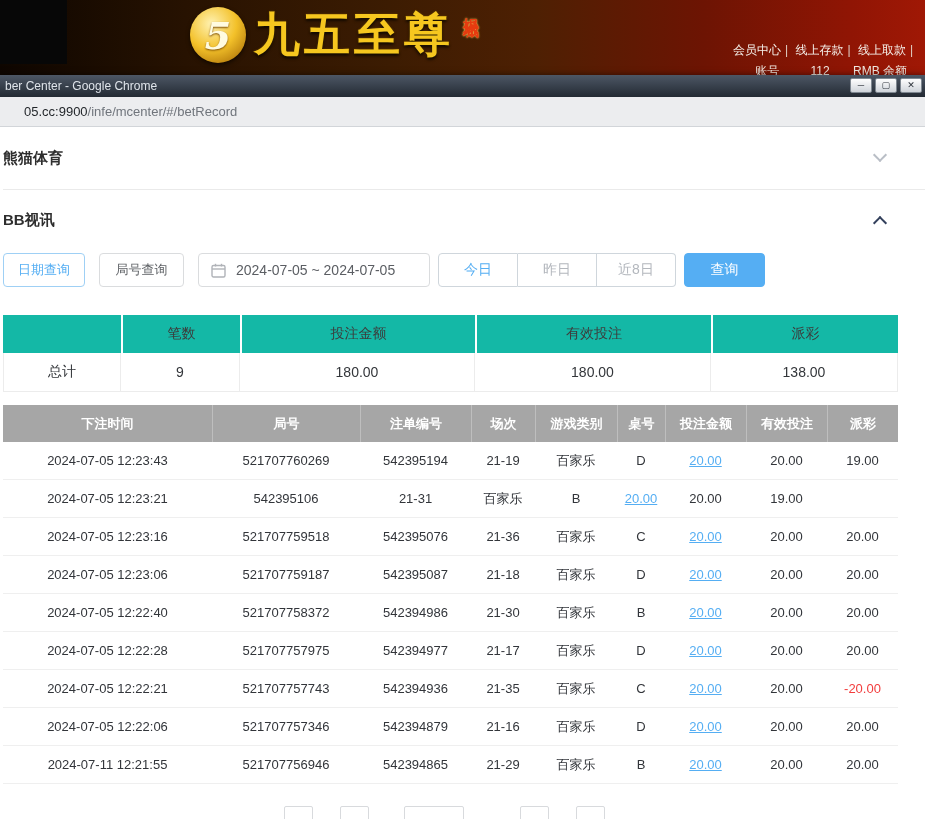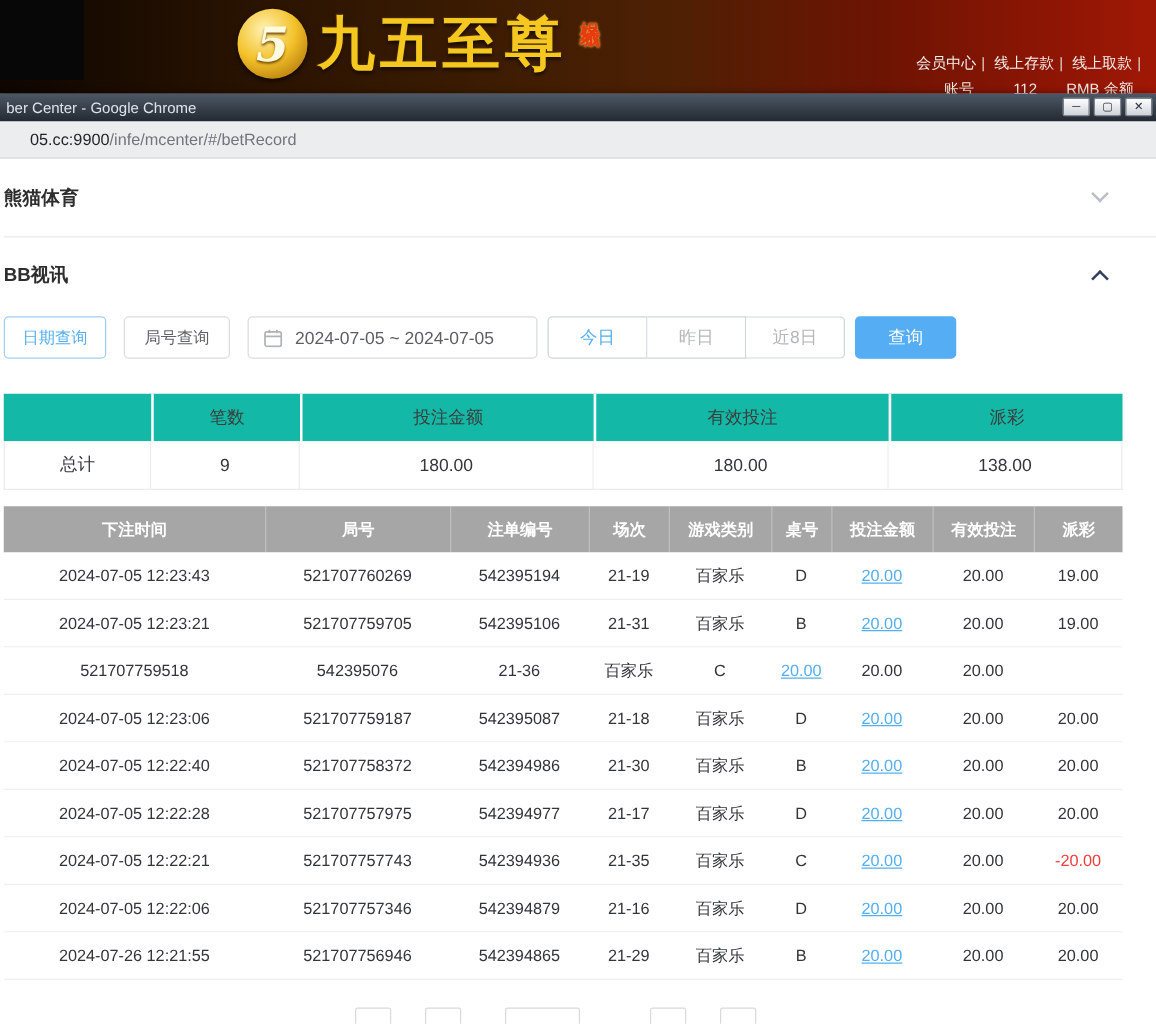--- a/index.html
+++ b/index.html
@@ -224,30 +224,30 @@
             <div class="td">542395194</div>
             <div class="td">21-19</div>
             <div class="td">百家乐</div>
             <div class="td">D</div>
             <div class="td link">20.00</div>
             <div class="td">20.00</div>
             <div class="td">19.00</div>
           </div>
           <div class="tr">
             <div class="td">2024-07-05 12:23:21</div>
-            <div class="td">521707759705</div>
             <div class="td">542395106</div>
             <div class="td">21-31</div>
             <div class="td">百家乐</div>
             <div class="td">B</div>
             <div class="td link">20.00</div>
             <div class="td">20.00</div>
             <div class="td">19.00</div>
           </div>
           <div class="tr">
+            <div class="td">2024-07-05 12:23:16</div>
             <div class="td">521707759518</div>
             <div class="td">542395076</div>
             <div class="td">21-36</div>
             <div class="td">百家乐</div>
             <div class="td">C</div>
             <div class="td link">20.00</div>
             <div class="td">20.00</div>
             <div class="td">20.00</div>
           </div>
           <div class="tr">
@@ -299,21 +299,21 @@
             <div class="td">521707757346</div>
             <div class="td">542394879</div>
             <div class="td">21-16</div>
             <div class="td">百家乐</div>
             <div class="td">D</div>
             <div class="td link">20.00</div>
             <div class="td">20.00</div>
             <div class="td">20.00</div>
           </div>
           <div class="tr">
-            <div class="td">2024-07-26 12:21:55</div>
+            <div class="td">2024-07-11 12:21:55</div>
             <div class="td">521707756946</div>
             <div class="td">542394865</div>
             <div class="td">21-29</div>
             <div class="td">百家乐</div>
             <div class="td">B</div>
             <div class="td link">20.00</div>
             <div class="td">20.00</div>
             <div class="td">20.00</div>
           </div>
         </div>

